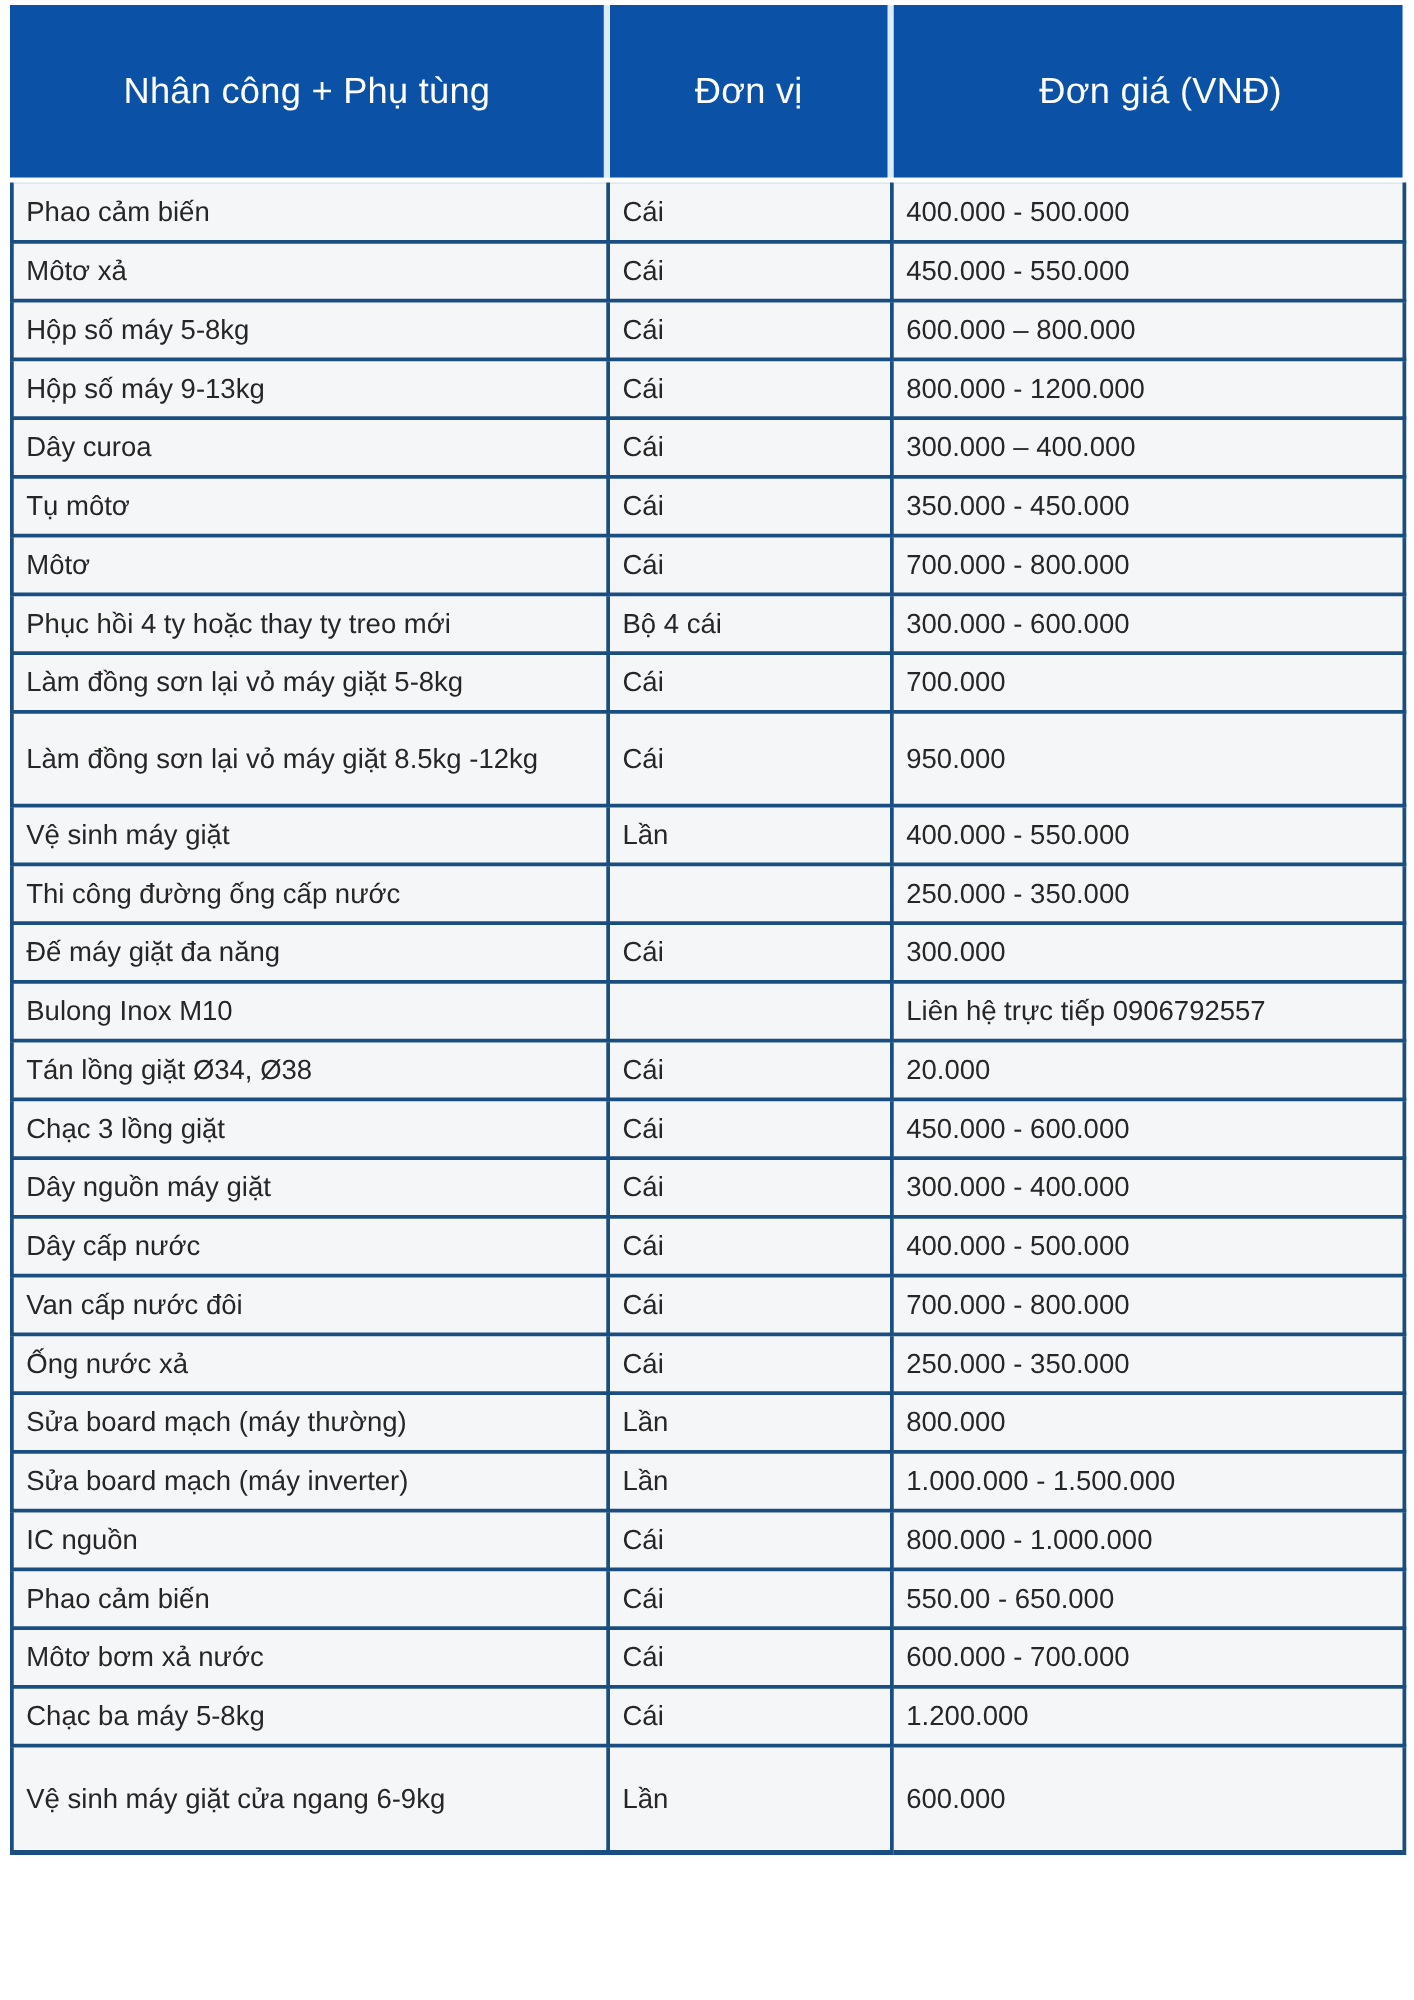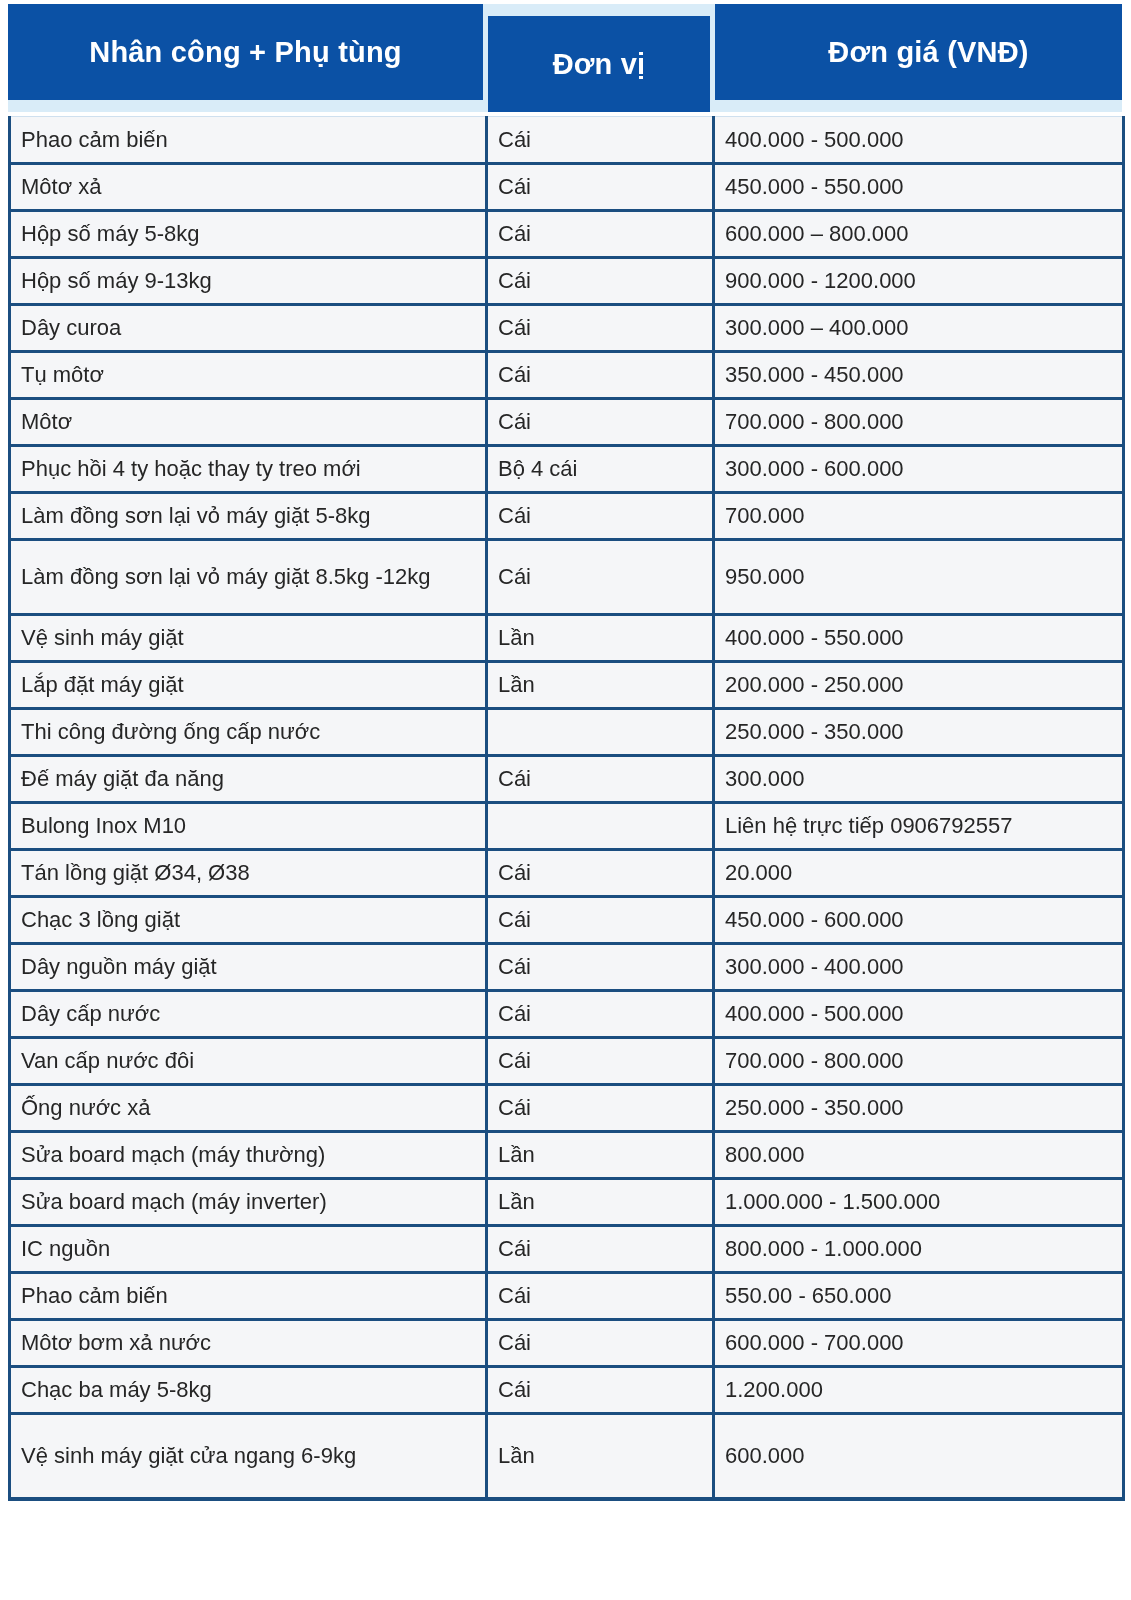--- a/index.html
+++ b/index.html
@@ -17,31 +17,31 @@
   
   .header-row {
     display: flex;
     gap: 5px;
     background: #d9ecf8;       
     width: 1114px;
   }
   .header-cell {
     background: #0b51a5;
     color: #ffffff;
-    height: 96px;
+    height: 138px;
     display: flex;
     align-items: center;
     justify-content: center;
     font-size: 29px;
-    font-weight: bold;
+    font-weight: normal;
     letter-spacing: 0.2px;
     box-sizing: border-box;
   }
   .header-cell.c1 { width: 475px; }
-  .header-cell.c2 { width: 222px; margin-top: 12px; }
+  .header-cell.c2 { width: 222px; }
   .header-cell.c3 { width: 407px; padding-left: 20px; }
 
   
   table.price-table {
     margin-top: 4px;
     border-collapse: collapse;
     table-layout: fixed;
     width: 1114px;
   }
   table.price-table td {
@@ -92,21 +92,21 @@
     <td>450.000 - 550.000</td>
   </tr>
         <tr>
     <td>Hộp số máy 5-8kg</td>
     <td>Cái</td>
     <td>600.000 – 800.000</td>
   </tr>
         <tr>
     <td>Hộp số máy 9-13kg</td>
     <td>Cái</td>
-    <td>900.000 - 1200.000</td>
+    <td>800.000 - 1200.000</td>
   </tr>
         <tr>
     <td>Dây curoa</td>
     <td>Cái</td>
     <td>300.000 – 400.000</td>
   </tr>
         <tr>
     <td>Tụ môtơ</td>
     <td>Cái</td>
     <td>350.000 - 450.000</td>
@@ -130,25 +130,20 @@
     <td>Làm đồng sơn lại vỏ máy giặt 8.5kg -12kg</td>
     <td>Cái</td>
     <td>950.000</td>
   </tr>
         <tr>
     <td>Vệ sinh máy giặt</td>
     <td>Lần</td>
     <td>400.000 - 550.000</td>
   </tr>
         <tr>
-    <td>Lắp đặt máy giặt</td>
-    <td>Lần</td>
-    <td>200.000 - 250.000</td>
-  </tr>
-        <tr>
     <td>Thi công đường ống cấp nước</td>
     <td></td>
     <td>250.000 - 350.000</td>
   </tr>
         <tr>
     <td>Đế máy giặt đa năng</td>
     <td>Cái</td>
     <td>300.000</td>
   </tr>
         <tr>

